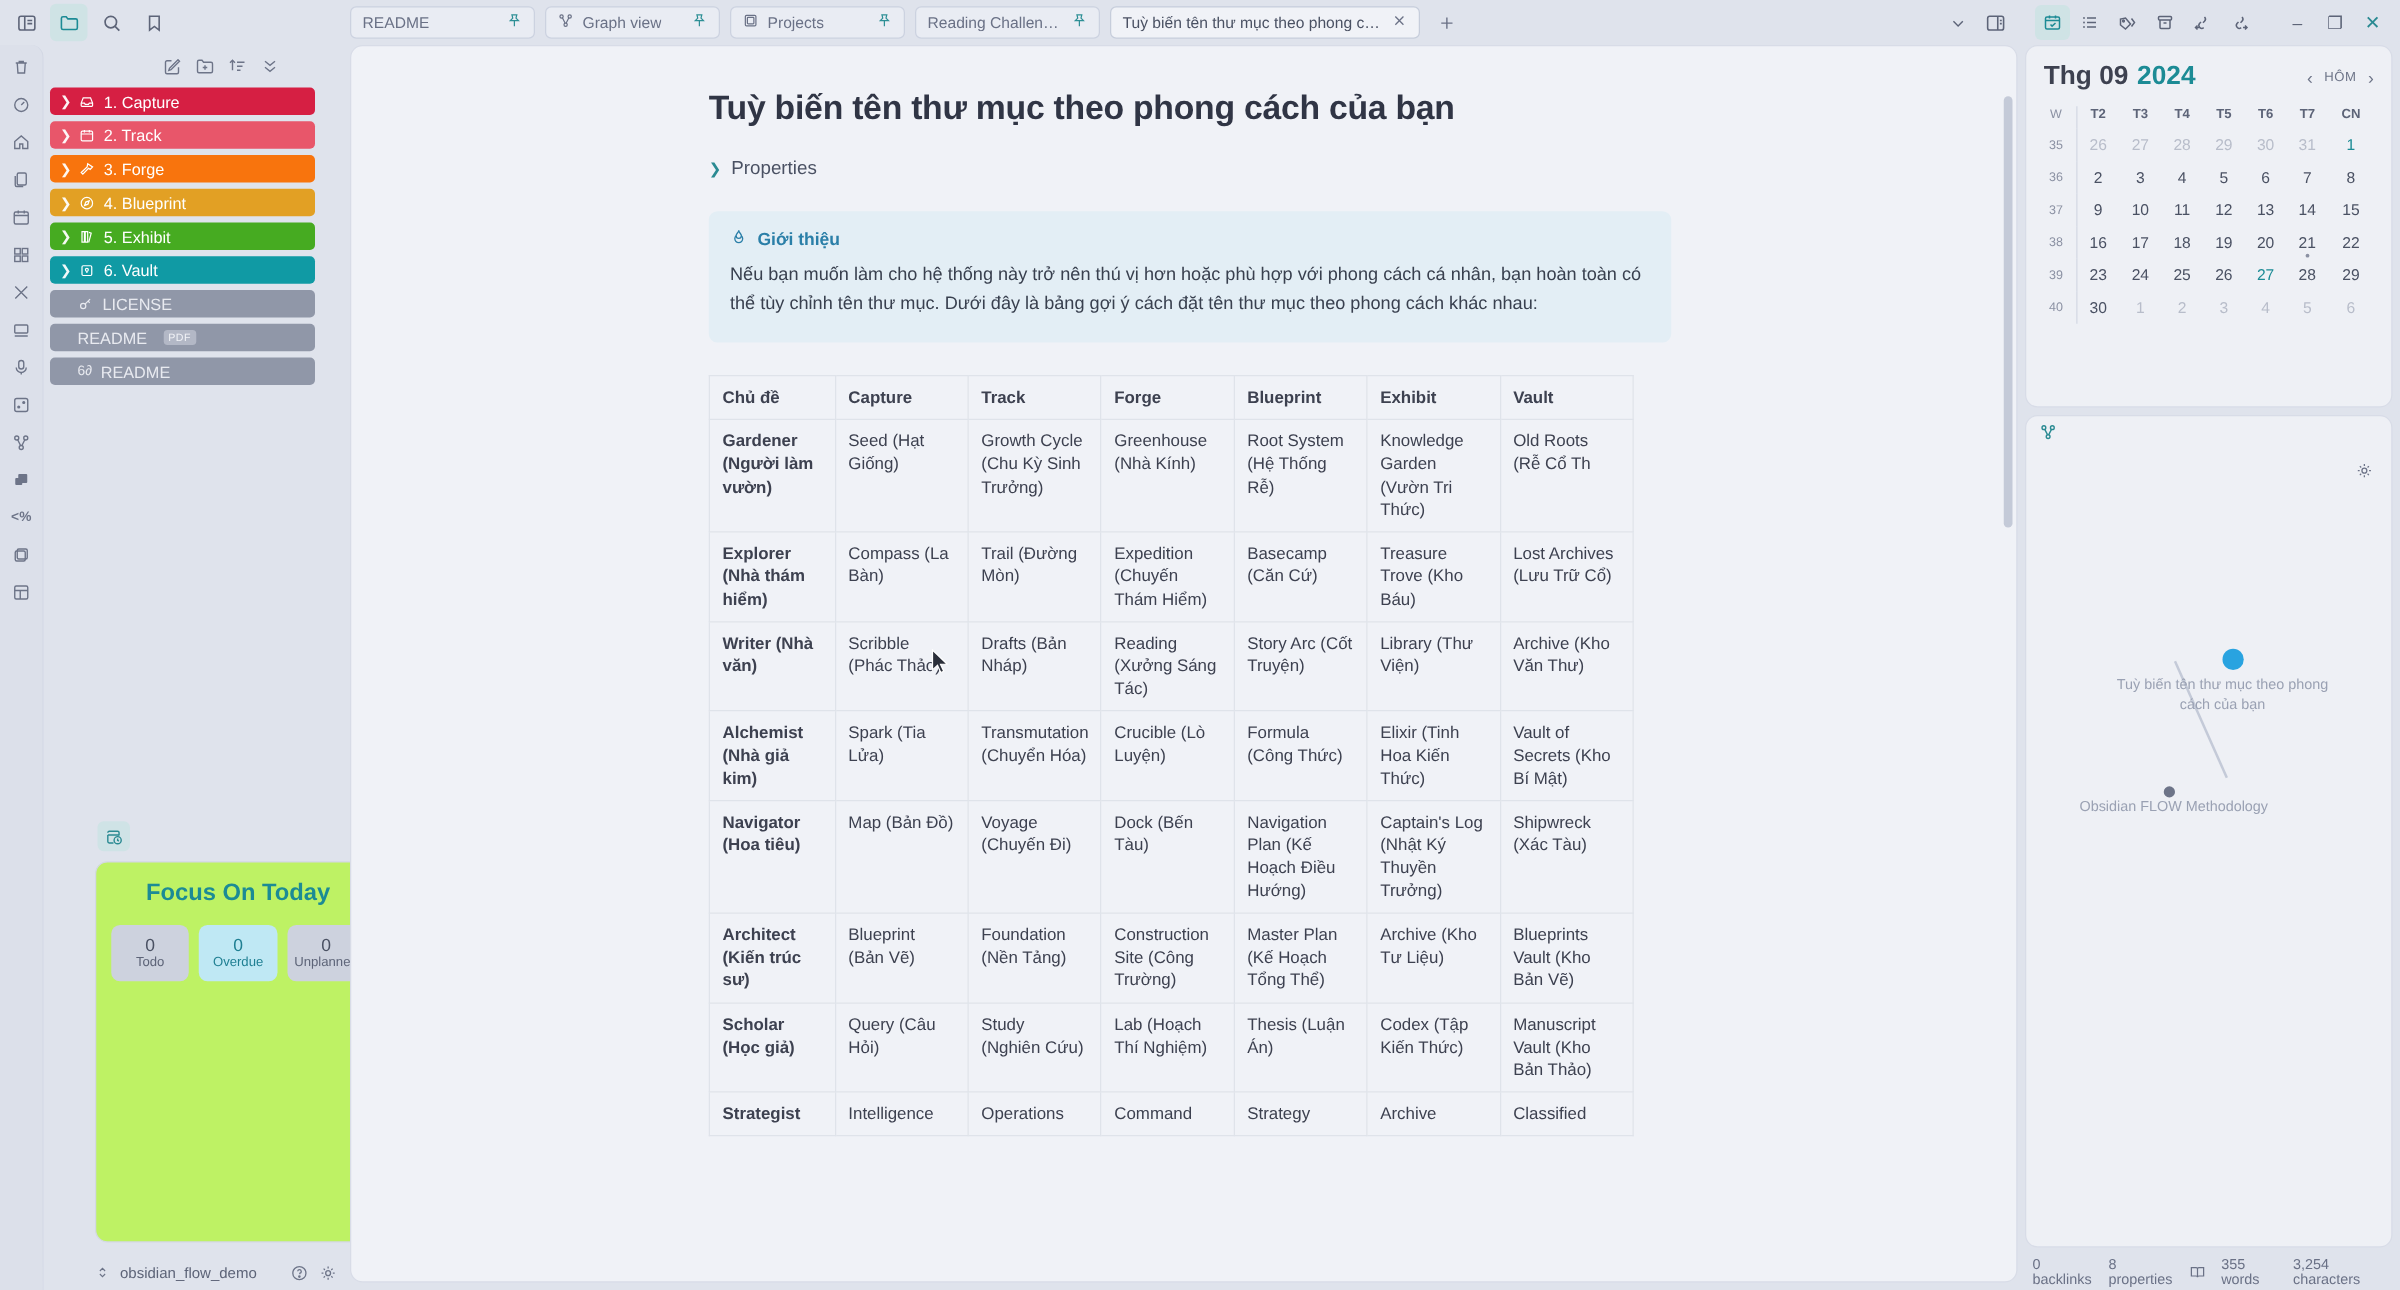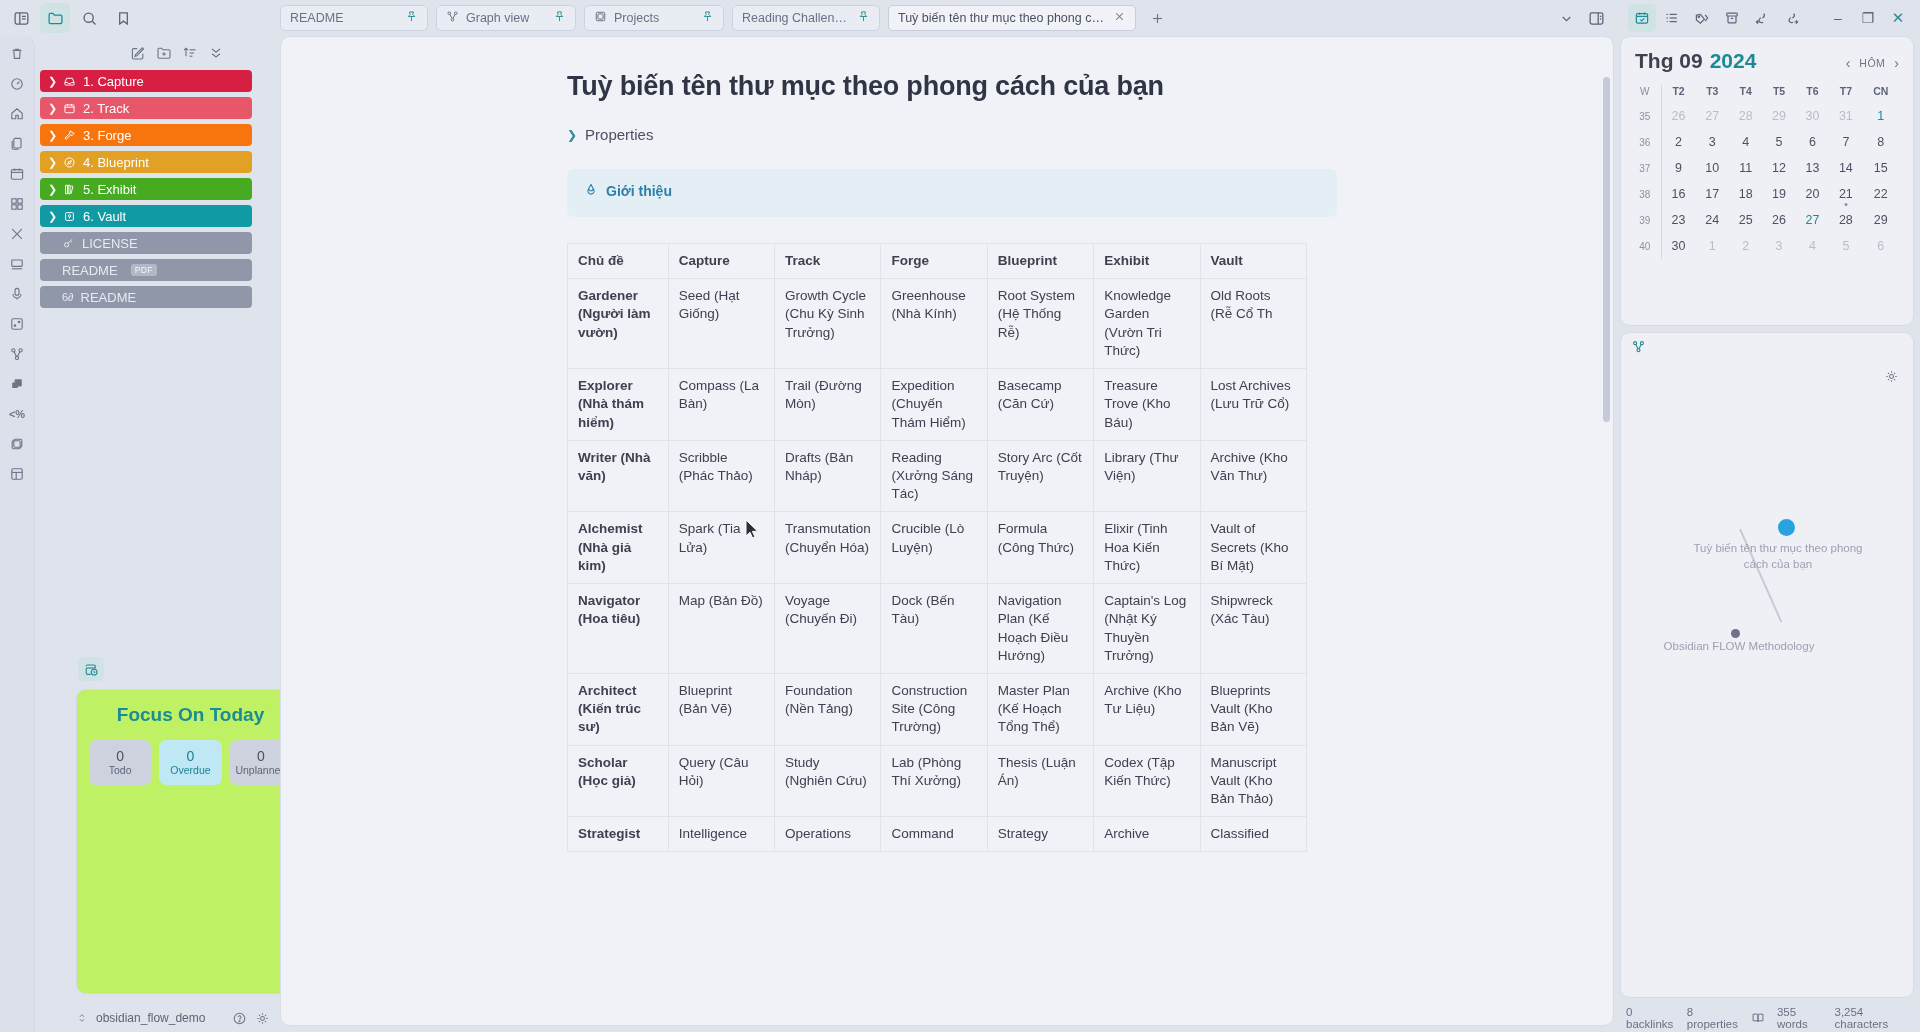--- a/index.html
+++ b/index.html
@@ -655,20 +655,21 @@
           <div class="callout">
             <div class="callout-title">
               <span>
                 <svg width="14" height="14" viewBox="0 0 20 20" fill="none" stroke="currentColor" stroke-width="1.5">
                   <path d="M10 3c0 3-3 3.5-3 6.5a3 3 0 0 0 6 0C13 7 10 6 10 3z"></path>
                     <path d="M7 9.5a4.5 4.5 0 1 0 6 0"></path>
                 </svg>
               </span>
               <span>Giới thiệu</span>
             </div>
+            <div class="callout-body">Nếu bạn muốn làm cho hệ thống này trở nên thú vị hơn hoặc phù hợp với phong cách cá nhân, bạn hoàn toàn có thể tùy chỉnh tên thư mục. Dưới đây là bảng gợi ý cách đặt tên thư mục theo phong cách khác nhau:</div>
           </div>
 
           <table class="styled">
             <colgroup>
                 <col class="c0">
                 <col class="cx">
                 <col class="cx">
                 <col class="cx">
                 <col class="cx">
                 <col class="cx">
@@ -737,21 +738,21 @@
                 <td>Foundation (Nền Tảng)</td>
                 <td>Construction Site (Công Trường)</td>
                 <td>Master Plan (Kế Hoạch Tổng Thể)</td>
                 <td>Archive (Kho Tư Liệu)</td>
                 <td>Blueprints Vault (Kho Bản Vẽ)</td>
               </tr>
               <tr>
                 <td class="first">Scholar (Học giả)</td>
                 <td>Query (Câu Hỏi)</td>
                 <td>Study (Nghiên Cứu)</td>
-                <td>Lab (Phòng Thí Xưởng)</td>
+                <td>Lab (Hoạch Thí Nghiệm)</td>
                 <td>Thesis (Luận Án)</td>
                 <td>Codex (Tập Kiến Thức)</td>
                 <td>Manuscript Vault (Kho Bản Thảo)</td>
               </tr>
               <tr>
                 <td class="first">Strategist</td>
                 <td>Intelligence</td>
                 <td>Operations</td>
                 <td>Command</td>
                 <td>Strategy</td>

